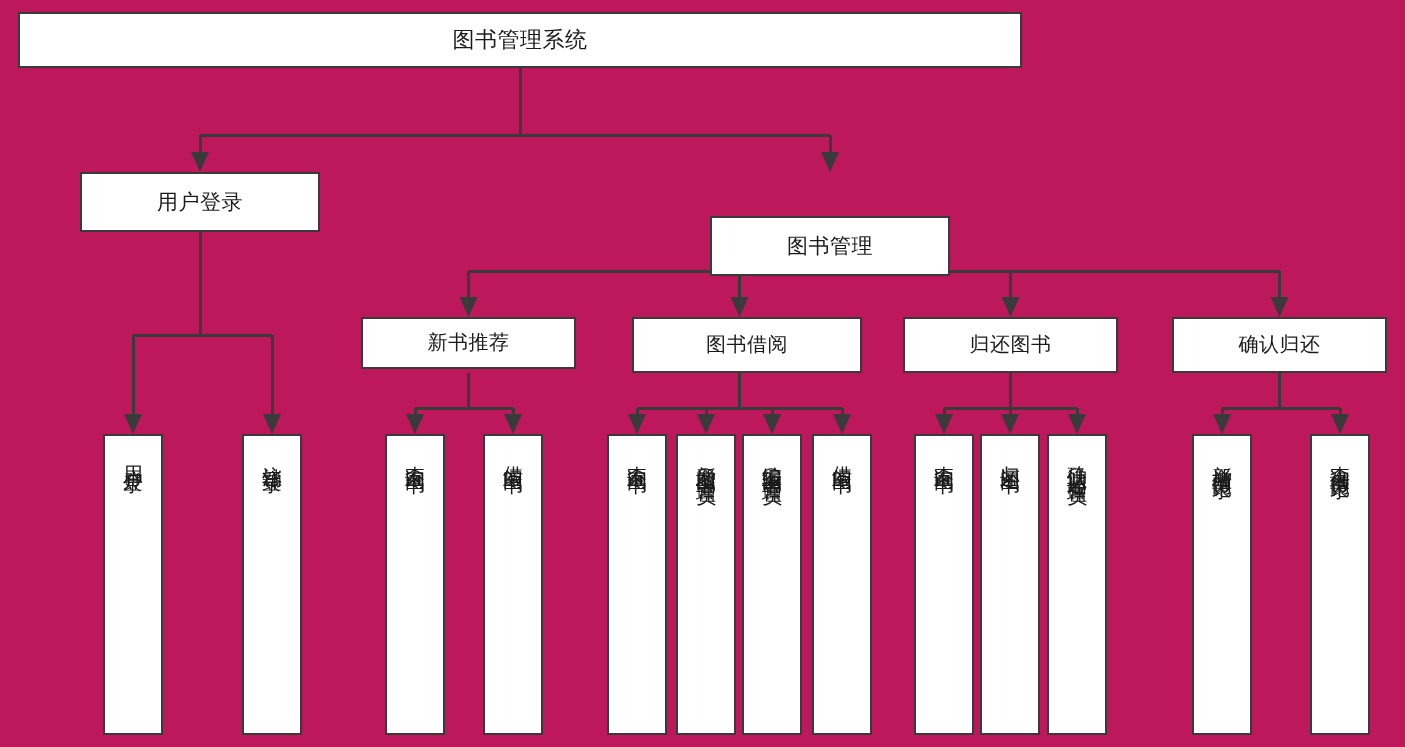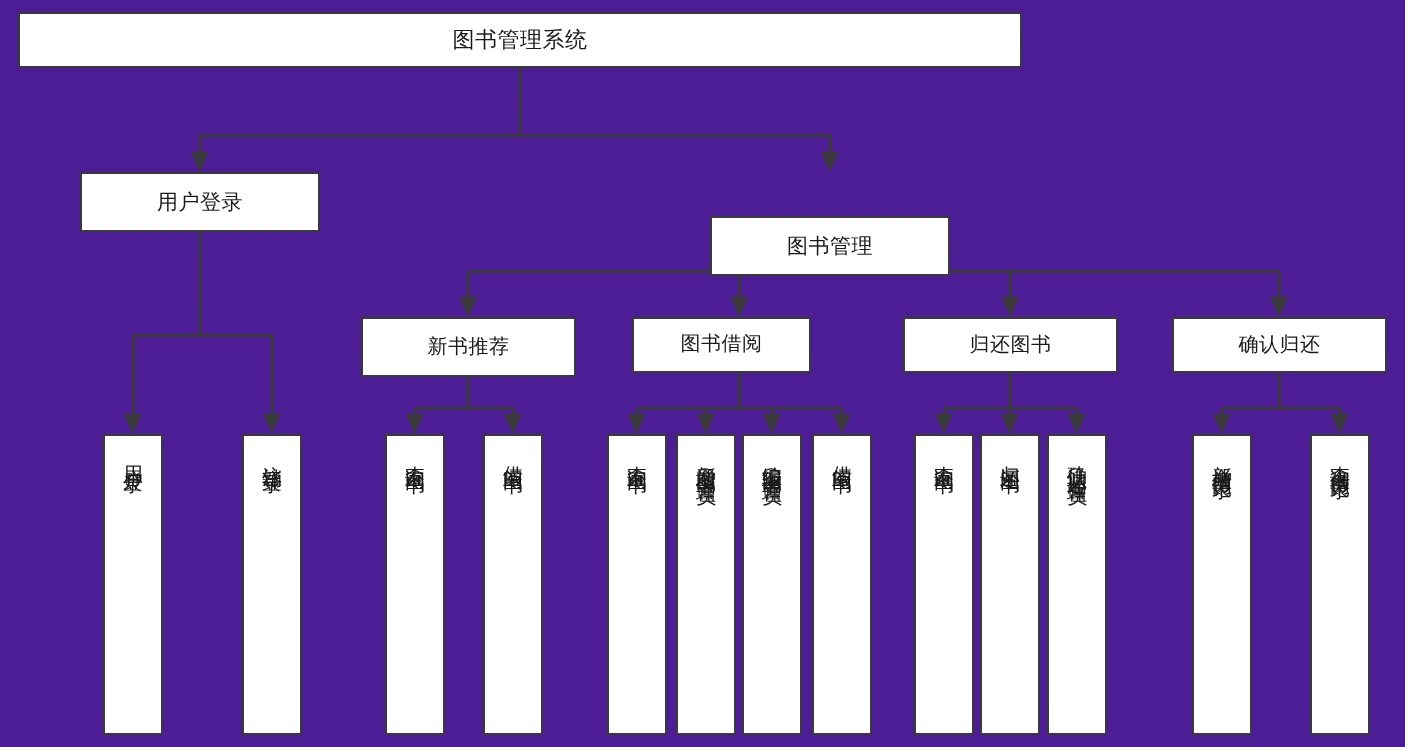--- a/index.html
+++ b/index.html
@@ -7,21 +7,21 @@
     padding: 0;
     background: #ffffff;
   }
   body {
     font-family: "Liberation Sans", "DejaVu Sans", sans-serif;
   }
   #canvas {
     position: relative;
     width: 1405px;
     height: 747px;
-    background: #4c1d95;
+    background: #be185d;
     overflow: hidden;
   }
   #wires {
     position: absolute;
     left: 0;
     top: 0;
     width: 1405px;
     height: 747px;
     pointer-events: none;
   }
@@ -130,24 +130,24 @@
   <div id="nodes">
       <div class="node root horiz" style="left: 18px; top: 12px; width: 1004px; height: 56px; border-color: rgb(58, 58, 58); background: rgb(255, 255, 255);">
         <span class="nlabel" style="color: rgb(26, 26, 26);">图书管理系统</span>
       </div>
       <div class="node lvl2 horiz" style="left: 80px; top: 172px; width: 240px; height: 60px; border-color: rgb(58, 58, 58); background: rgb(255, 255, 255);">
         <span class="nlabel" style="color: rgb(26, 26, 26);">用户登录</span>
       </div>
       <div class="node lvl2 horiz" style="left: 710px; top: 172px; width: 240px; height: 60px; border-color: rgb(58, 58, 58); background: rgb(255, 255, 255); margin-top: 44px;">
         <span class="nlabel" style="color: rgb(26, 26, 26);">图书管理</span>
       </div>
-      <div class="node lvl3 horiz" style="left: 361px; top: 317px; width: 215px; height: 60px; border-color: rgb(58, 58, 58); background: rgb(255, 255, 255);">
+      <div class="node lvl3 horiz" style="left: 361px; top: 317px; width: 215px; height: 52px; border-color: rgb(58, 58, 58); background: rgb(255, 255, 255);">
         <span class="nlabel" style="color: rgb(26, 26, 26);">新书推荐</span>
       </div>
-      <div class="node lvl3 horiz" style="left: 632px; top: 317px; width: 179px; height: 56px; border-color: rgb(58, 58, 58); background: rgb(255, 255, 255); font-family: Liberation Mono, monospace;">
+      <div class="node lvl3 horiz" style="left: 632px; top: 317px; width: 230px; height: 56px; border-color: rgb(58, 58, 58); background: rgb(255, 255, 255);">
         <span class="nlabel" style="color: rgb(26, 26, 26);">图书借阅</span>
       </div>
       <div class="node lvl3 horiz" style="left: 903px; top: 317px; width: 215px; height: 56px; border-color: rgb(58, 58, 58); background: rgb(255, 255, 255);">
         <span class="nlabel" style="color: rgb(26, 26, 26);">归还图书</span>
       </div>
       <div class="node lvl3 horiz" style="left: 1172px; top: 317px; width: 215px; height: 56px; border-color: rgb(58, 58, 58); background: rgb(255, 255, 255);">
         <span class="nlabel" style="color: rgb(26, 26, 26);">确认归还</span>
       </div>
       <div class="node lvl3 vert" style="left: 103px; top: 434px; width: 60px; height: 301px; border-color: rgb(58, 58, 58); background: rgb(255, 255, 255);">
         <span class="nlabel" style="color: rgb(26, 26, 26);">用户登录</span>

